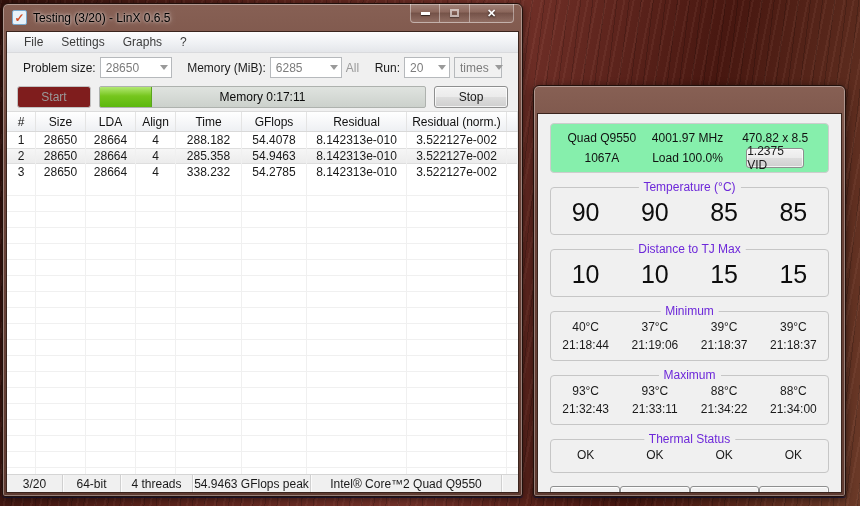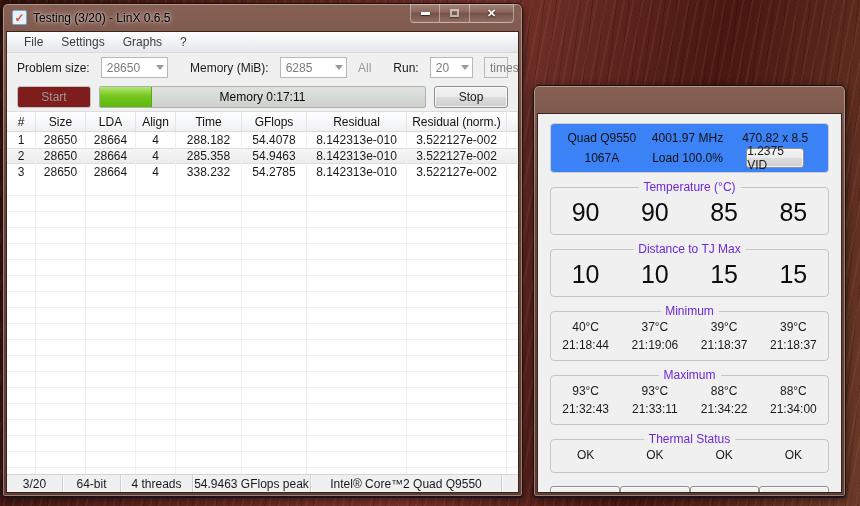--- a/index.html
+++ b/index.html
@@ -53,30 +53,30 @@
     display:flex; align-items:center; justify-content:center; flex:0 0 auto;
   }
   .linx-icon::before { content:"\2713"; color:#d4502a; font-weight:bold; font-size:12px; line-height:1; }
 
   .menubar {
     height:21px; background:linear-gradient(#fdfdfe, #eef0f3 60%, #e4e6ea);
     border-bottom:1px solid #d9dadd; display:flex; align-items:center; padding-left:8px;
   }
   .menu-item { padding:2px 9px; color:#3c3c3c; }
 
-  .controls-row { height:29px; display:flex; align-items:center; padding:0 10px; gap:11px; }
+  .controls-row { height:29px; display:flex; align-items:center; padding:0 16px; gap:4px; }
   .ctl-label { white-space:nowrap; }
   .ctl-label.dim { color:#9a9a9a; }
   .combo {
     height:21px; background:#fff; border:1px solid #b6b9bc; display:flex;
     align-items:center; justify-content:space-between; padding:0 3px 0 5px; color:#7c7c7c;
   }
   .combo.gray { background:#f1f1f1; }
   .combo .arrow { width:0; height:0; border-left:4px solid transparent; border-right:4px solid transparent; border-top:5px solid #9a9a9a; margin-left:6px; }
-  .w72 { width:72px; } .w46 { width:46px; } .w48 { width:24px; }
+  .w72 { width:72px; } .w46 { width:46px; } .w48 { width:48px; }
   .spacer { flex:1; }
 
   .run-row { height:29px; display:flex; align-items:center; padding:0 10px; gap:8px; }
   .btn {
     height:22px; border:1px solid #8e8f8f; border-radius:3px;
     background:linear-gradient(#f3f3f3, #ebebeb 48%, #dddddd 52%, #cfcfcf);
     display:flex; align-items:center; justify-content:center; color:#1a1a1a;
     box-shadow:inset 0 0 0 1px rgba(255,255,255,.75);
   }
   .btn.disabled { border-color:#c2c2c2; background:#7f1d1d; color:#9a9a9a; box-shadow:none; }
@@ -112,21 +112,21 @@
   .sseg { display:flex; align-items:center; justify-content:center; height:100%; border-right:1px solid #d0d0d0; box-shadow:1px 0 0 #fbfbfb; white-space:nowrap; }
   .s0 { width:56px; } .s1 { width:58px; } .s2 { width:72px; } .s3 { width:118px; } .s4 { flex:1; } .s5 { width:16px; border-right:none; }
 
   
   #realtemp { left:533px; top:85px; width:313px; height:412px; }
   .rt-icon { width:16px; height:16px; border-radius:2px; flex:0 0 auto;
     background:linear-gradient(135deg, #f0bc14 0 42%, #f8f6ee 42% 50%, #21201c 50% 100%);
     border:1px solid #4a4436; }
   .rt-inner { padding:9px 12px 0; }
   .infobox {
-    height:58px; background:#3b82f6; border:1px solid #cdcdcd; border-radius:4px;
+    height:58px; background:#86efac; border:1px solid #cdcdcd; border-radius:4px;
     display:grid; grid-template-columns:1fr 1.15fr 1.05fr; grid-template-rows:1fr 1fr;
     align-items:center; padding:4px 11px;
   }
   .info-cell { text-align:center; color:#111; }
   .vid-btn { width:58px; height:20px; margin:0 auto; font-size:12px; }
   .groupbox {
     position:relative; border:1px solid #c6c6c6; border-radius:4px; margin-top:14px;
   }
   .groupbox .gb-title {
     position:absolute; top:-8px; left:50%; transform:translateX(-50%);

